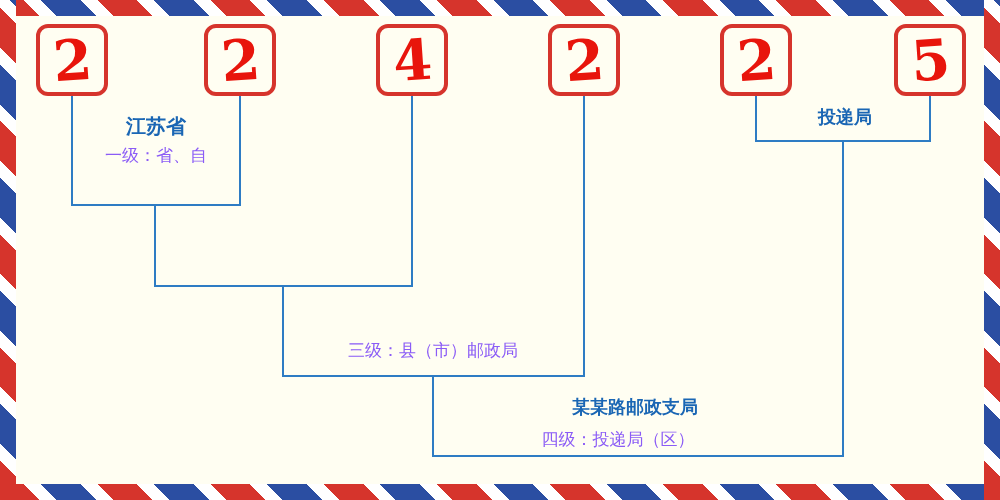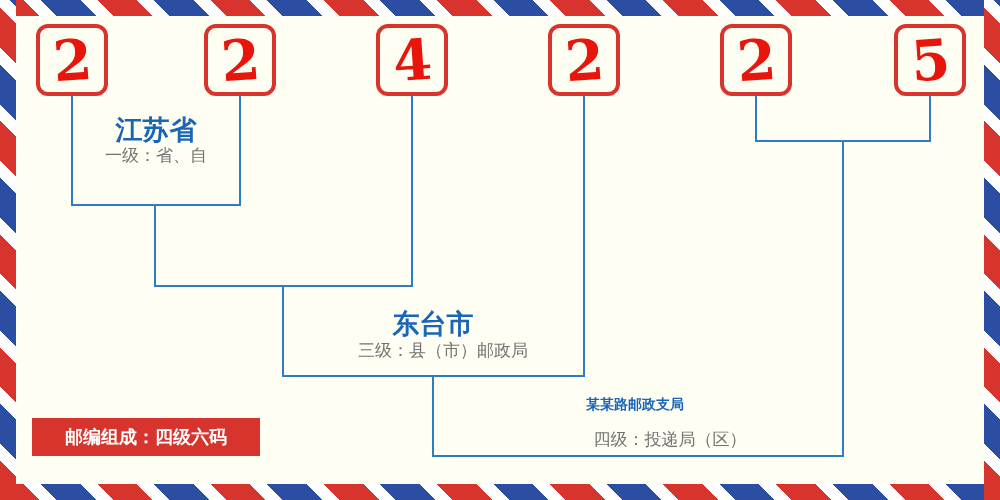--- a/index.html
+++ b/index.html
@@ -50,27 +50,27 @@
   .line {
     position: absolute;
     background: #2e7cc4;
   }
 
   
   .title {
     position: absolute;
     color: #1a66b4;
     font-weight: 700;
-    font-size: 27px;
+    font-size: 20px;
     text-align: center;
     line-height: 1.2;
   }
   .desc {
     position: absolute;
-    color: #737373;
+    color: #8b5cf6;
     font-size: 17px;
     text-align: center;
     line-height: 1.6;
   }
 
   .badge {
     position: absolute;
     left: 32px;
     top: 418px;
     width: 228px;
@@ -131,24 +131,21 @@
   <div class="line" style="left:755px; top:140px; width:176px; height:2px"></div>
   <div class="line" style="left:755px; top:96px;  width:2px;   height:46px"></div>
   <div class="line" style="left:929px; top:96px;  width:2px;   height:46px"></div>
 
   <div class="title" style="left:76px; top:114px; width:160px">江苏省</div>
   <div class="desc" style="left:66px; top:142px; width:180px">
     <div>一级：省、自</div>
   </div>
 
 
-  <div class="title" style="left:353px; top:308px; width:160px">东台市</div>
-  <div class="desc" style="left:323px; top:337px; width:240px">三级：县（市）邮政局</div>
+  <div class="desc" style="left:313px; top:337px; width:240px">三级：县（市）邮政局</div>
 
-  <div class="title" style="left:525px; top:396px; width:220px; font-size:14px">某某路邮政支局</div>
-  <div class="desc" style="left:560px; top:426px; width:220px">四级：投递局（区）</div>
+  <div class="title" style="left:525px; top:396px; width:220px; font-size:18px">某某路邮政支局</div>
+  <div class="desc" style="left:508px; top:426px; width:220px">四级：投递局（区）</div>
 
+  <div class="title" style="left:775px; top:106px; width:140px; font-size:18px">投递局</div>
 
-  <div class="badge">
-    <span>邮编组成：四级六码</span>
-  </div>
 
 </div>
 
 </body></html>

